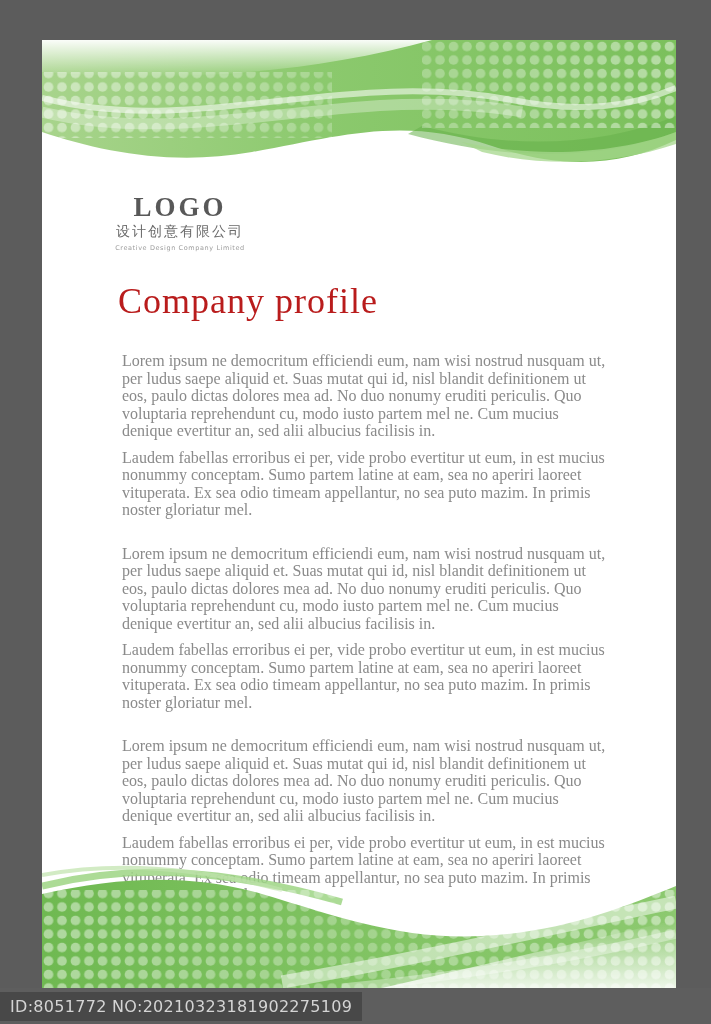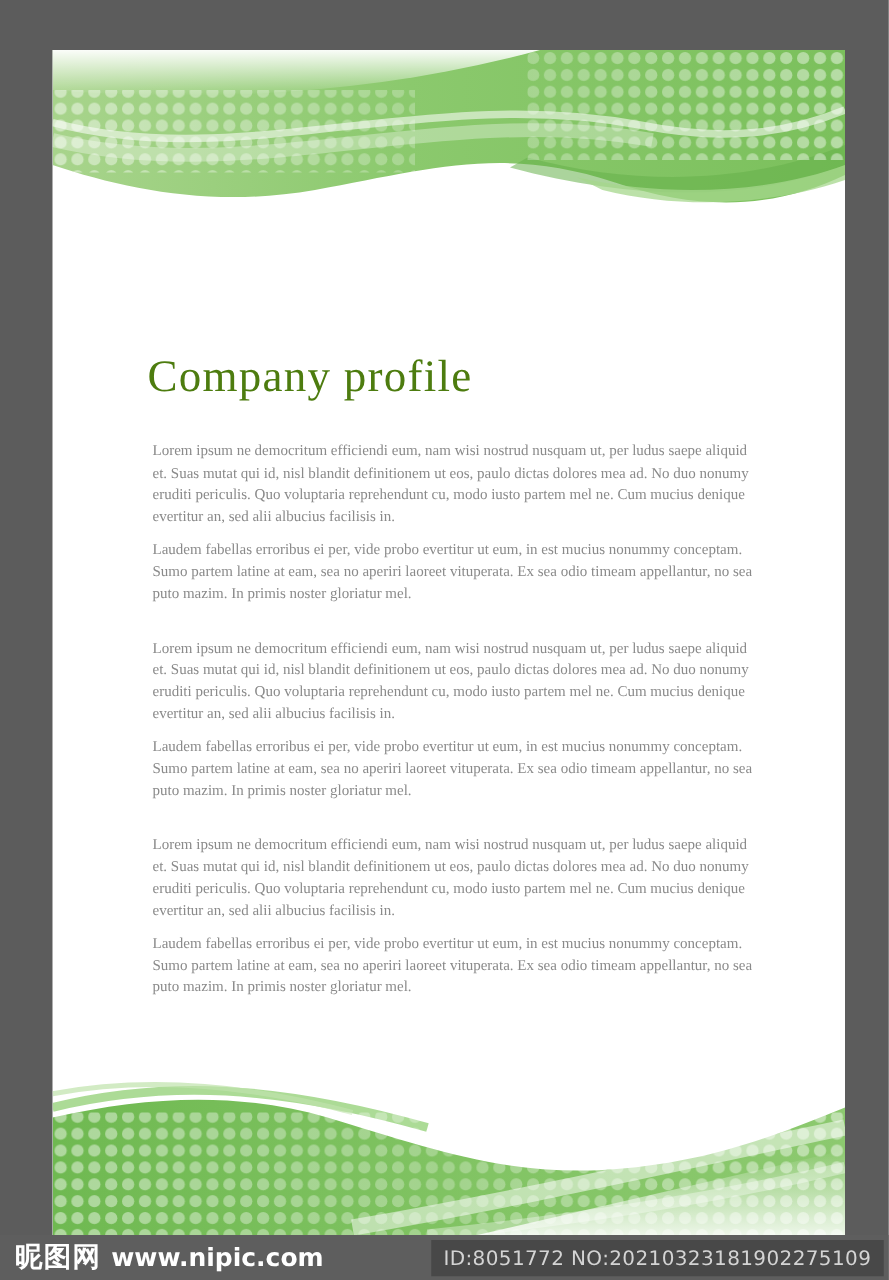--- a/index.html
+++ b/index.html
@@ -26,25 +26,25 @@
     font-family:"DejaVu Sans",sans-serif;font-size:14px;letter-spacing:2px;
     color:#6b6b6b;margin-top:2px;white-space:nowrap;
   }
   .logo-en{
     font-family:"DejaVu Sans",sans-serif;font-size:6.5px;letter-spacing:0.6px;
     color:#9c9c9c;margin-top:3px;white-space:nowrap;
   }
   .page-title{
     position:absolute;top:242px;left:76px;
     font-family:"Liberation Serif",serif;font-weight:400;
-    font-size:36px;color:#4d7c0f;letter-spacing:1px;line-height:1.1;
+    font-size:36px;color:#b91c1c;letter-spacing:1px;line-height:1.1;
   }
   .content{
     position:absolute;top:312px;left:80px;width:486px;
-    color:#8a8a8a;font-size:12px;line-height:17.5px;
+    color:#8a8a8a;font-size:16px;line-height:17.5px;
   }
   .content .block{margin-bottom:26px;}
   .content p{margin:0 0 9px 0;}
   .watermark-bar{
     position:absolute;left:0;top:988px;width:711px;height:36px;
     background:#5e5e5e;display:flex;align-items:center;
     justify-content:space-between;
     font-family:"DejaVu Sans",sans-serif;
   }
   .wm-left{
@@ -98,20 +98,25 @@
     <path d="M0,0 H634 V100 C580,126 520,130 450,106 C360,76 300,96 210,112 C130,126 60,112 0,92 Z" fill="url(#gTop)"></path>
     <path d="M380,86 C470,110 560,106 634,76 L634,92 C560,120 470,122 366,94 Z" fill="#66b14a" opacity="0.55"></path>
     <path d="M420,102 C500,120 580,112 634,92 L634,104 C575,124 505,128 440,112 Z" fill="#a5d78c" opacity="0.75"></path>
     <path d="M0,58 C150,98 300,28 470,60 C540,74 590,66 634,48" stroke="#ffffff" stroke-opacity="0.55" stroke-width="6" fill="none"></path>
     <path d="M0,72 C160,110 310,42 480,72" stroke="#ffffff" stroke-opacity="0.32" stroke-width="11" fill="none"></path>
     <path d="M0,0 H390 C260,36 120,42 0,32 Z" fill="url(#paleV)"></path>
     <rect x="0" y="32" width="290" height="66" fill="url(#dotsB)" mask="url(#mFadeR)"></rect>
     <rect x="380" y="0" width="254" height="88" fill="url(#dotsB)" mask="url(#mFadeL)"></rect>
   </svg>
 
+  <div class="logo-block">
+    <div class="logo-main">LOGO</div>
+    <div class="logo-cn">设计创意有限公司</div>
+    <div class="logo-en">Creative Design Company Limited</div>
+  </div>
 
   <div class="page-title">Company profile</div>
 
   <div class="content">
     <div class="block">
       <p>Lorem ipsum ne democritum efficiendi eum, nam wisi nostrud nusquam ut, per ludus saepe aliquid et. Suas mutat qui id, nisl blandit definitionem ut eos, paulo dictas dolores mea ad. No duo nonumy eruditi periculis. Quo voluptaria reprehendunt cu, modo iusto partem mel ne. Cum mucius denique evertitur an, sed alii albucius facilisis in.</p>
       <p>Laudem fabellas erroribus ei per, vide probo evertitur ut eum, in est mucius nonummy conceptam. Sumo partem latine at eam, sea no aperiri laoreet vituperata. Ex sea odio timeam appellantur, no sea puto mazim. In primis noster gloriatur mel.</p>
     </div>
     <div class="block">
       <p>Lorem ipsum ne democritum efficiendi eum, nam wisi nostrud nusquam ut, per ludus saepe aliquid et. Suas mutat qui id, nisl blandit definitionem ut eos, paulo dictas dolores mea ad. No duo nonumy eruditi periculis. Quo voluptaria reprehendunt cu, modo iusto partem mel ne. Cum mucius denique evertitur an, sed alii albucius facilisis in.</p>
@@ -148,18 +153,14 @@
     <path d="M0,15 C70,2 150,6 240,30" stroke="#bfe3ab" stroke-opacity="0.7" stroke-width="4" fill="none"></path>
     <path d="M240,122 C380,98 500,70 634,42" stroke="#ffffff" stroke-opacity="0.5" stroke-width="13" fill="none"></path>
     <path d="M300,128 C440,114 550,94 634,74" stroke="#ffffff" stroke-opacity="0.35" stroke-width="9" fill="none"></path>
     <path d="M340,128 L634,60 L634,128 Z" fill="url(#paleDown)"></path>
     <rect x="0" y="30" width="634" height="98" fill="url(#dotsB)" mask="url(#mFadeMid)"></rect>
   </svg>
 
 </div>
 
 <div class="watermark-bar">
-  <div class="wm-left">
-    <span class="wm-site-cn">昵图网</span>
-    <span class="wm-site-url">www.nipic.com</span>
-  </div>
   <div class="wm-id">ID:8051772 NO:20210323181902275109</div>
 </div>
 
 </body></html>

